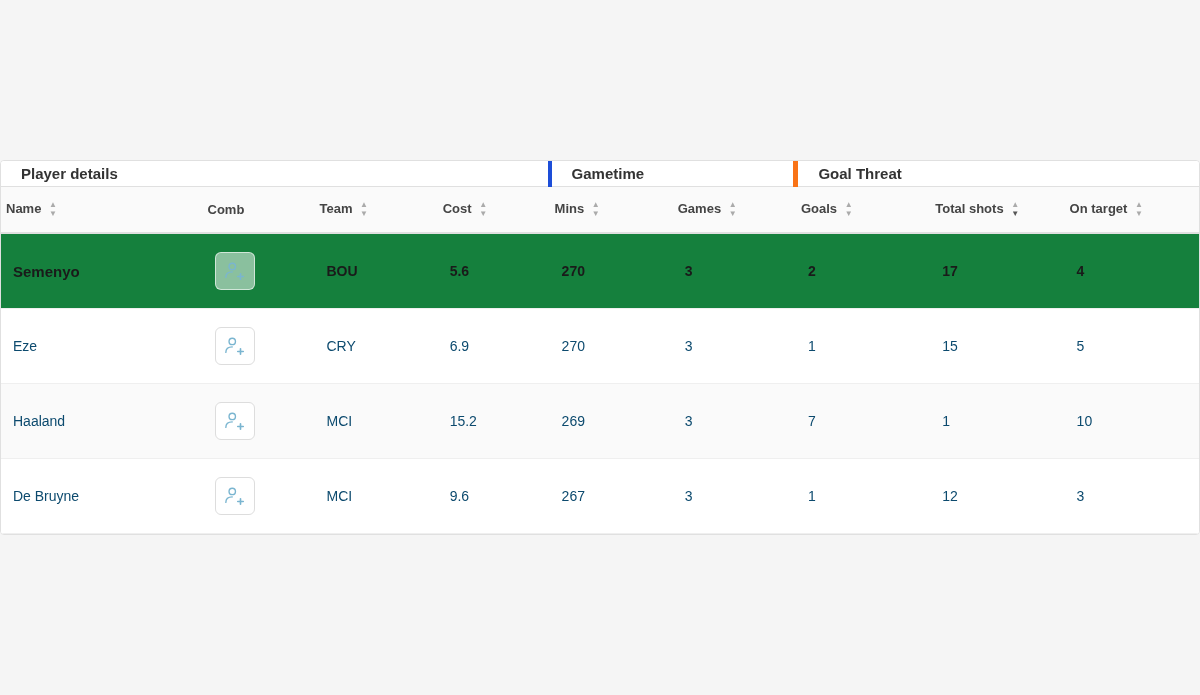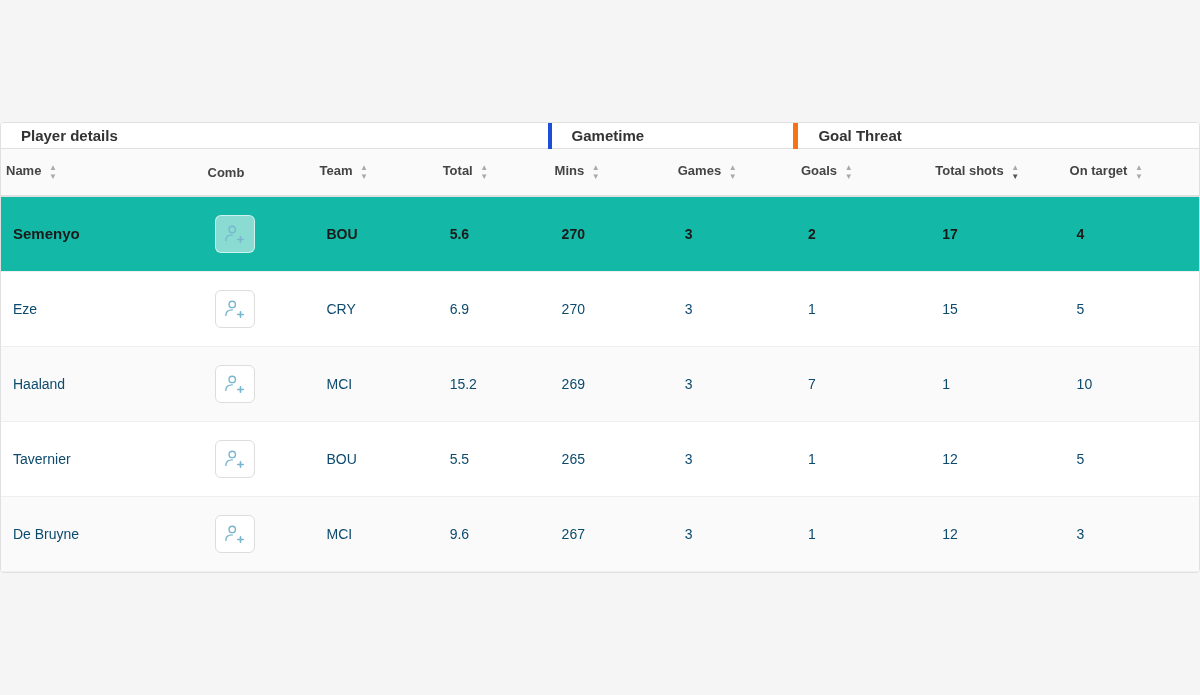--- a/index.html
+++ b/index.html
@@ -70,21 +70,21 @@
       padding: 18px 12px;
       font-size: 14px;
       color: #0c4a6e;
       border-bottom: 1px solid #efefef;
       background: #fff;
     }
     .data-row:nth-child(odd) td {
       background: #fafafa;
     }
     .data-row.highlighted td {
-      background: #14b8a6;
+      background: #15803d;
       color: #1a1a1a;
       font-weight: 600;
       margin-left: 44px;
     }
     .data-row.highlighted .player-name {
       font-weight: 700;
       font-size: 15px;
     }
     
     .add-btn {
@@ -144,21 +144,21 @@
           <span>Comb</span>
         </th>
         <th class="col-team">
           <span>Team</span>
           <span class="sort-icons">
             <span>▲</span>
               <span>▼</span>
           </span>
         </th>
         <th class="col-cost">
-          <span>Total</span>
+          <span>Cost</span>
           <span class="sort-icons">
             <span>▲</span>
               <span>▼</span>
           </span>
         </th>
         <th class="col-mins">
           <span>Mins</span>
           <span class="sort-icons">
             <span>▲</span>
               <span>▼</span>
@@ -246,39 +246,20 @@
       </td>
       <td class="col-team">MCI</td>
       <td class="col-cost">15.2</td>
       <td class="col-mins">269</td>
       <td class="col-games">3</td>
       <td class="col-goals">7</td>
       <td class="col-totalshots">1</td>
       <td class="col-ontarget">10</td>
     </tr>
         <tr class="data-row">
-      <td class="col-name"><span class="player-name">Tavernier</span></td>
-      <td class="col-comb">
-        <button class="add-btn" title="Add player">
-          <svg viewBox="0 0 24 24" fill="none" xmlns="http://www.w3.org/2000/svg">
-      <circle cx="9" cy="7" r="3.5" stroke="#7ab5d0" stroke-width="1.5"></circle>
-      <path d="M2 19c0-4 3-6 7-6" stroke="#7ab5d0" stroke-width="1.5" stroke-linecap="round"></path>
-      <path d="M18 15v6M15 18h6" stroke="#7ab5d0" stroke-width="1.8" stroke-linecap="round"></path>
-    </svg>
-        </button>
-      </td>
-      <td class="col-team">BOU</td>
-      <td class="col-cost">5.5</td>
-      <td class="col-mins">265</td>
-      <td class="col-games">3</td>
-      <td class="col-goals">1</td>
-      <td class="col-totalshots">12</td>
-      <td class="col-ontarget">5</td>
-    </tr>
-        <tr class="data-row">
       <td class="col-name"><span class="player-name">De Bruyne</span></td>
       <td class="col-comb">
         <button class="add-btn" title="Add player">
           <svg viewBox="0 0 24 24" fill="none" xmlns="http://www.w3.org/2000/svg">
       <circle cx="9" cy="7" r="3.5" stroke="#7ab5d0" stroke-width="1.5"></circle>
       <path d="M2 19c0-4 3-6 7-6" stroke="#7ab5d0" stroke-width="1.5" stroke-linecap="round"></path>
       <path d="M18 15v6M15 18h6" stroke="#7ab5d0" stroke-width="1.8" stroke-linecap="round"></path>
     </svg>
         </button>
       </td>

